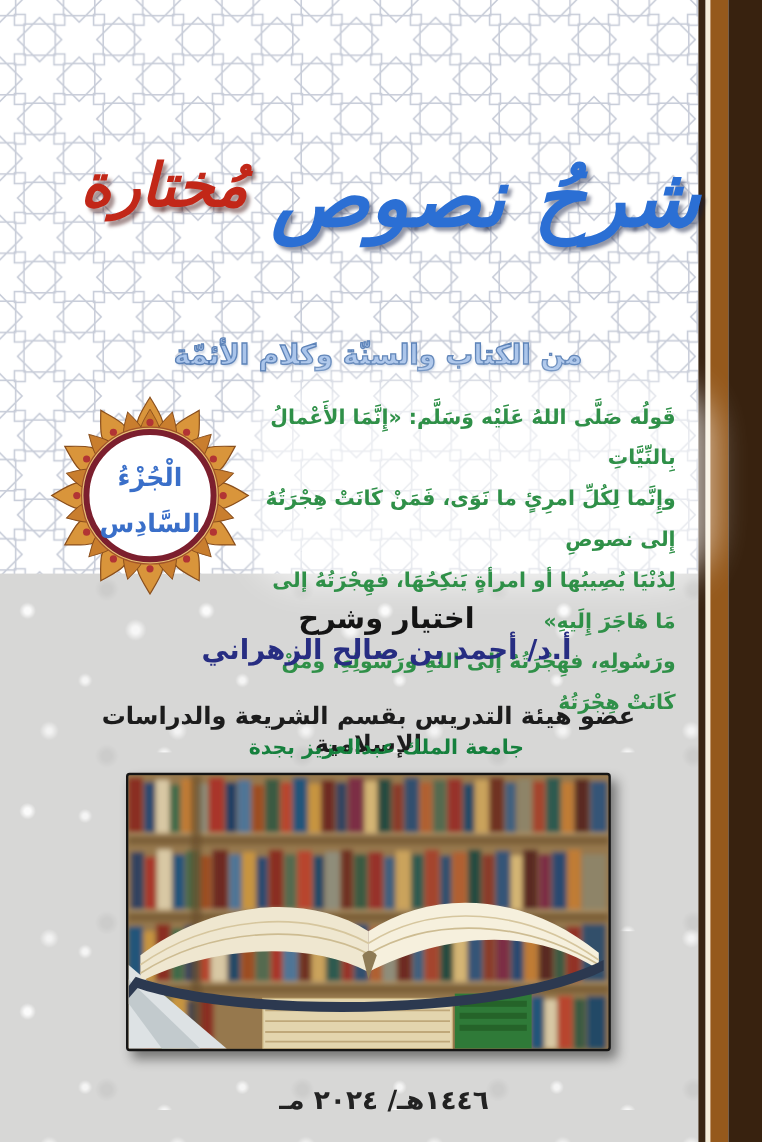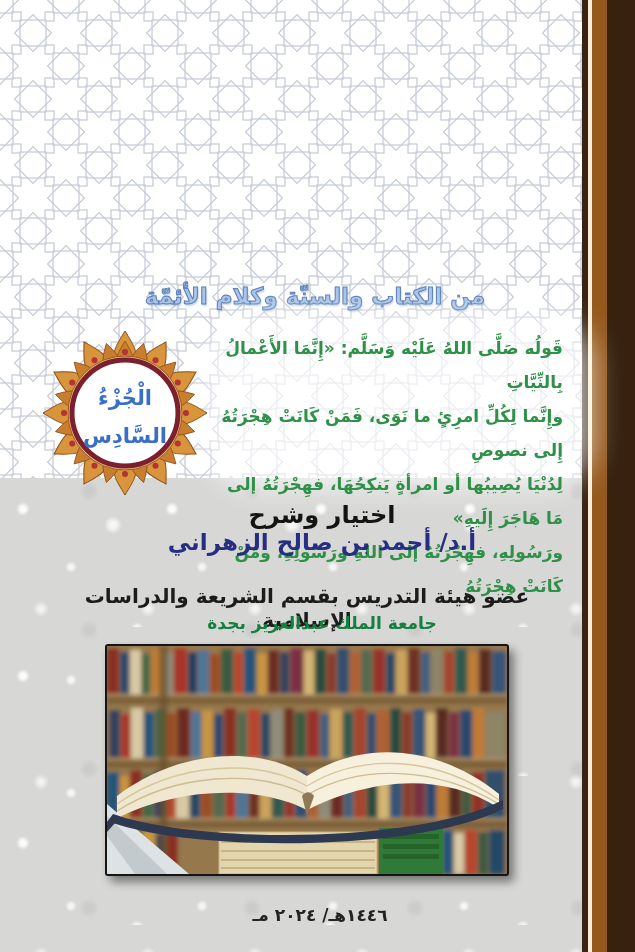--- a/index.html
+++ b/index.html
@@ -76,21 +76,21 @@
     font-size:17px;font-weight:bold;color:#15803d;
   }
   .photo-frame{
     position:absolute;left:105px;top:644px;width:400px;height:228px;
     border:2px solid #151515;border-radius:3px;overflow:hidden;
     box-shadow:5px 6px 10px rgba(0,0,0,.45);
     background:#96784e;
   }
   .date-line{
     position:absolute;left:60px;top:905px;width:520px;text-align:center;direction:rtl;
-    font-size:17px;font-weight:bold;color:#222;
+    font-size:22px;font-weight:bold;color:#222;
   }
 </style>
 </head>
 <body>
 
 <div class="cover">
 
   <div class="bg-pattern-wrap">
     <svg width="582" height="480" xmlns="http://www.w3.org/2000/svg">
       <defs>
@@ -133,20 +133,24 @@
 
   <div class="gray-zone"></div>
 
   <div class="side-stripe">
     <div class="b1"></div>
     <div class="b2"></div>
     <div class="b3"></div>
     <div class="b4"></div>
   </div>
 
+  <div class="title-line">
+    <span class="title-blue">شرحُ نصوص</span>
+    <span class="title-red">مُختارة</span>
+  </div>
 
   <div class="subtitle">من الكتاب والسنّة وكلام الأئمّة</div>
 
   <div class="hadith-glow"></div>
 
   <div class="hadith">
     <div>قَولُه صَلَّى اللهُ عَلَيْه وَسَلَّم: «إِنَّمَا الأَعْمالُ بِالنِّيَّاتِ</div>
     <div>وإِنَّما لِكُلِّ امرِئٍ ما نَوَى، فَمَنْ كَانَتْ هِجْرَتُهُ إِلى نصوصِ</div>
     <div>لِدُنْيَا يُصِيبُها أو امرأةٍ يَنكِحُهَا، فهِجْرَتُهُ إلى مَا هَاجَرَ إِلَيهِ»</div>
     <div>ورَسُولِهِ، فهِجْرَتُهُ إلى اللهِ ورَسُولِهِ، ومَنْ كَانَتْ هِجْرَتُهُ</div>

